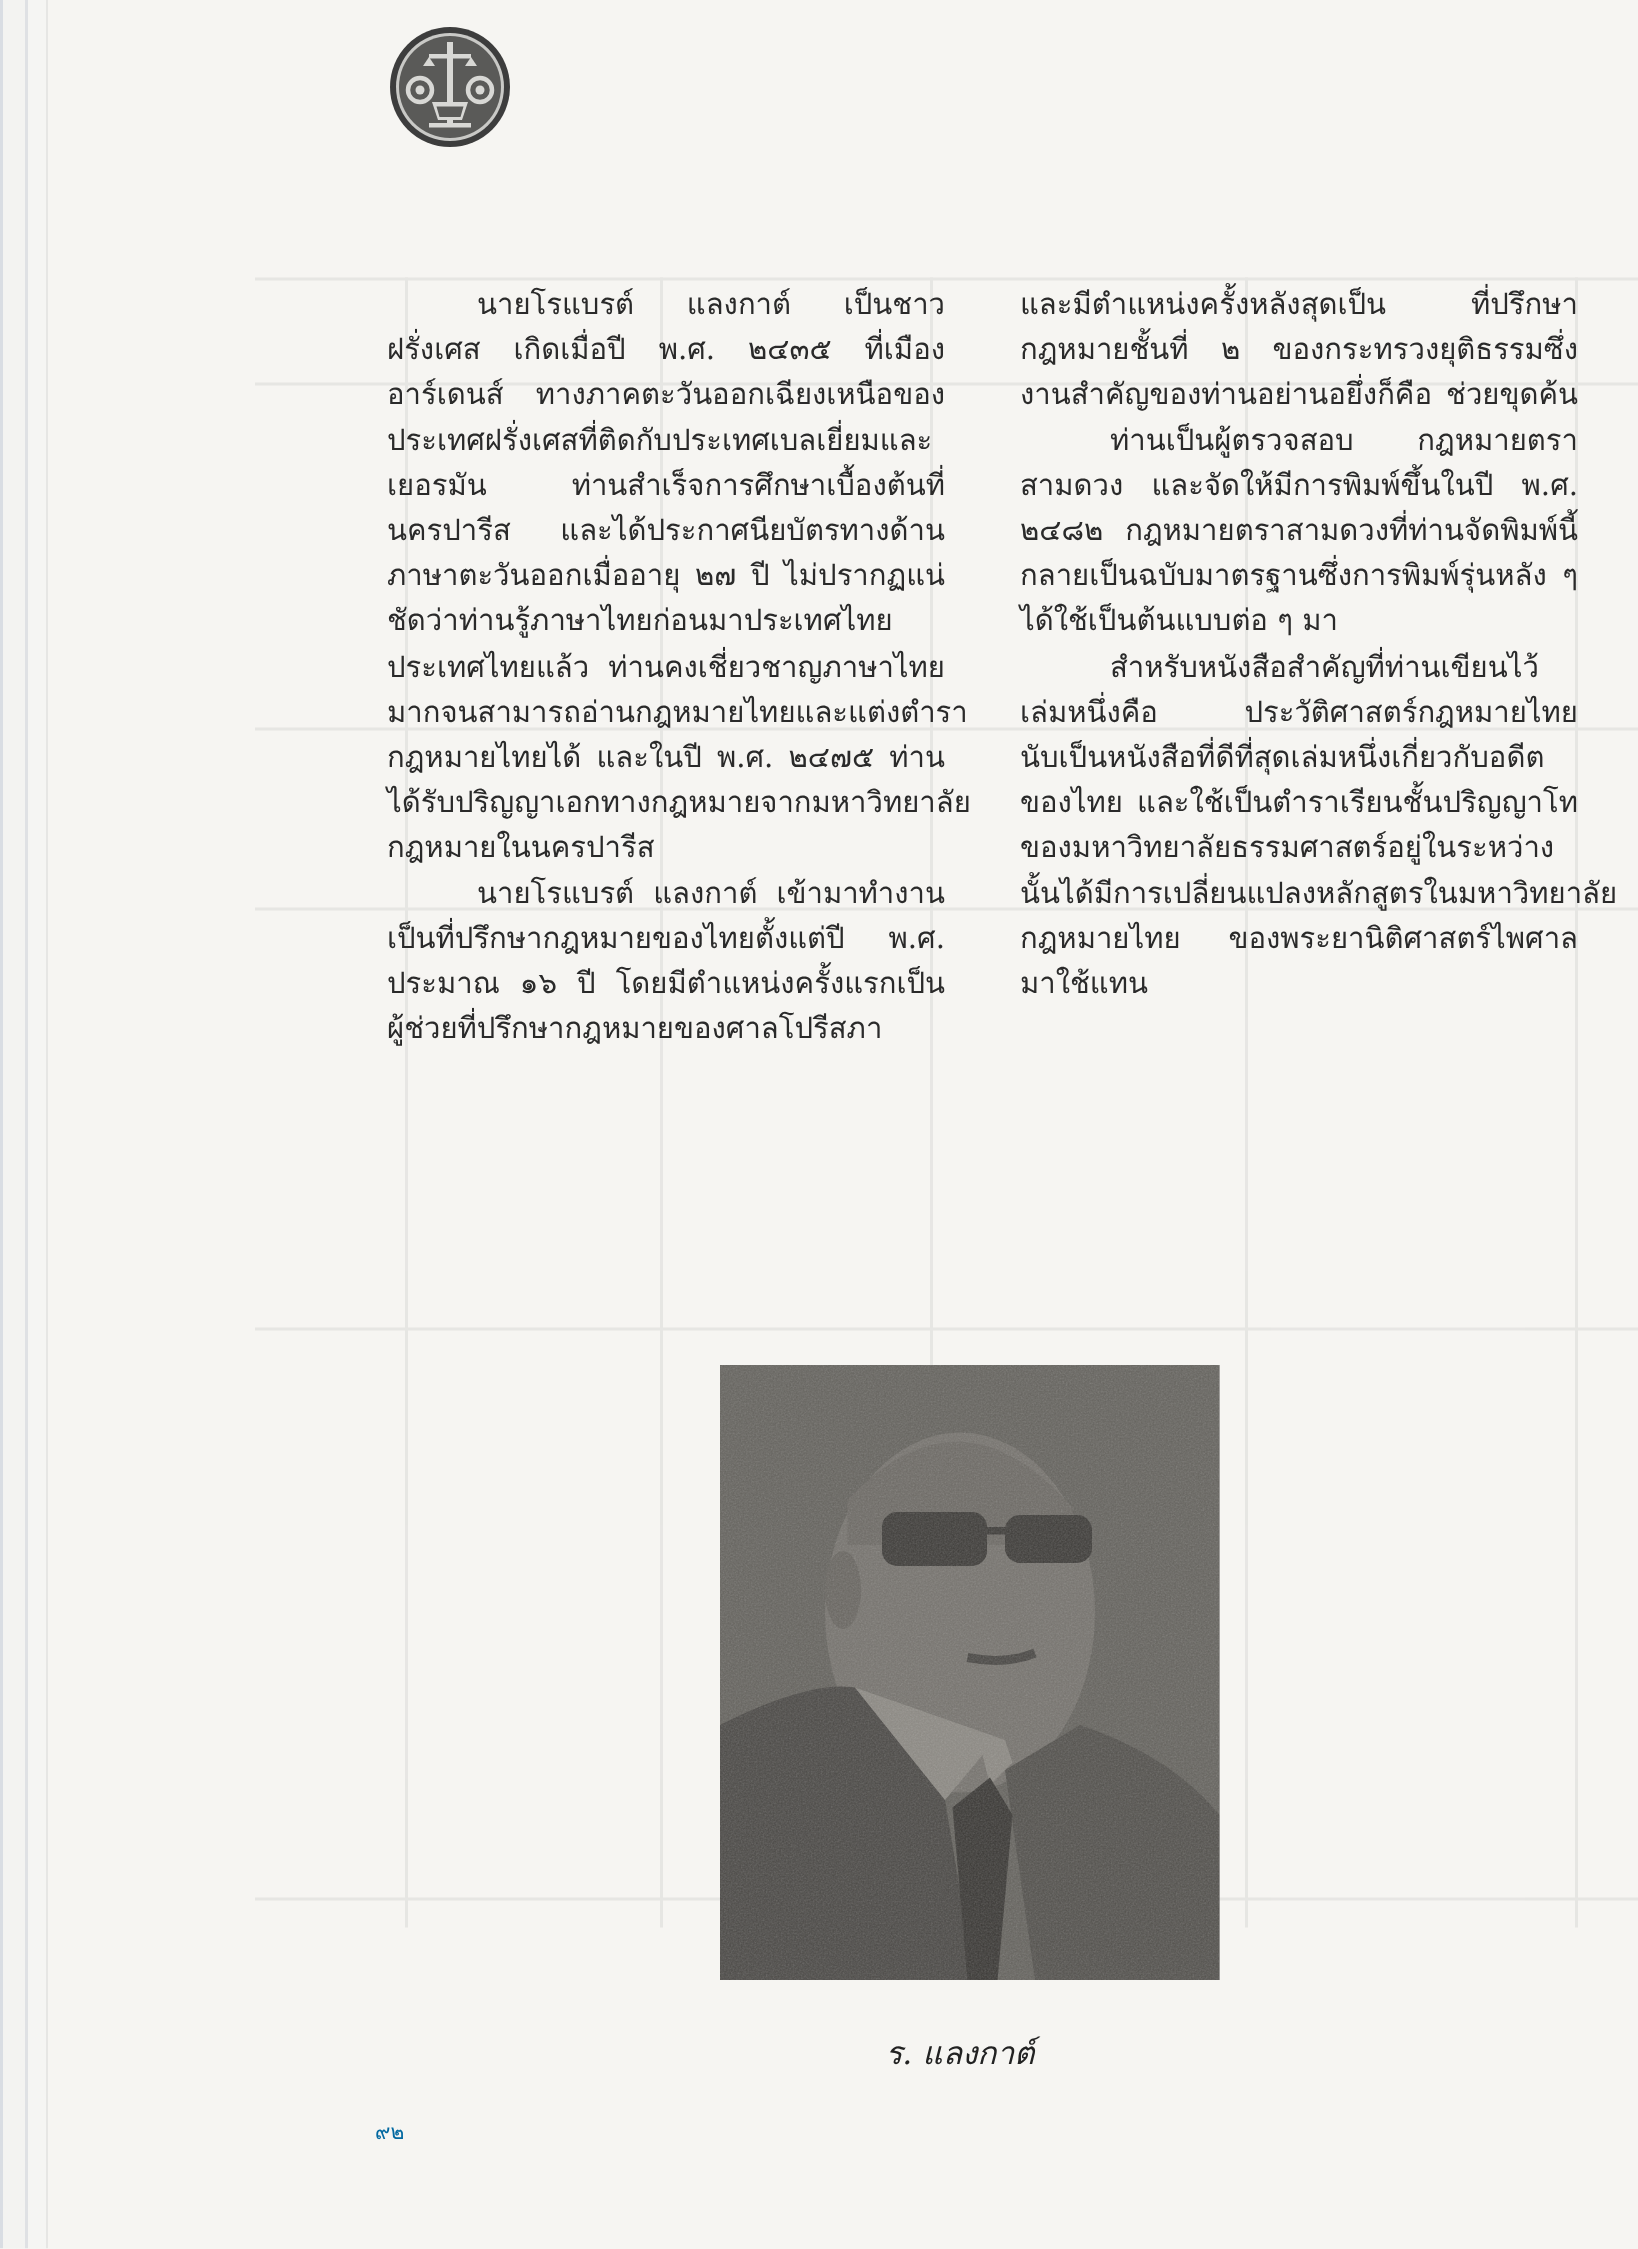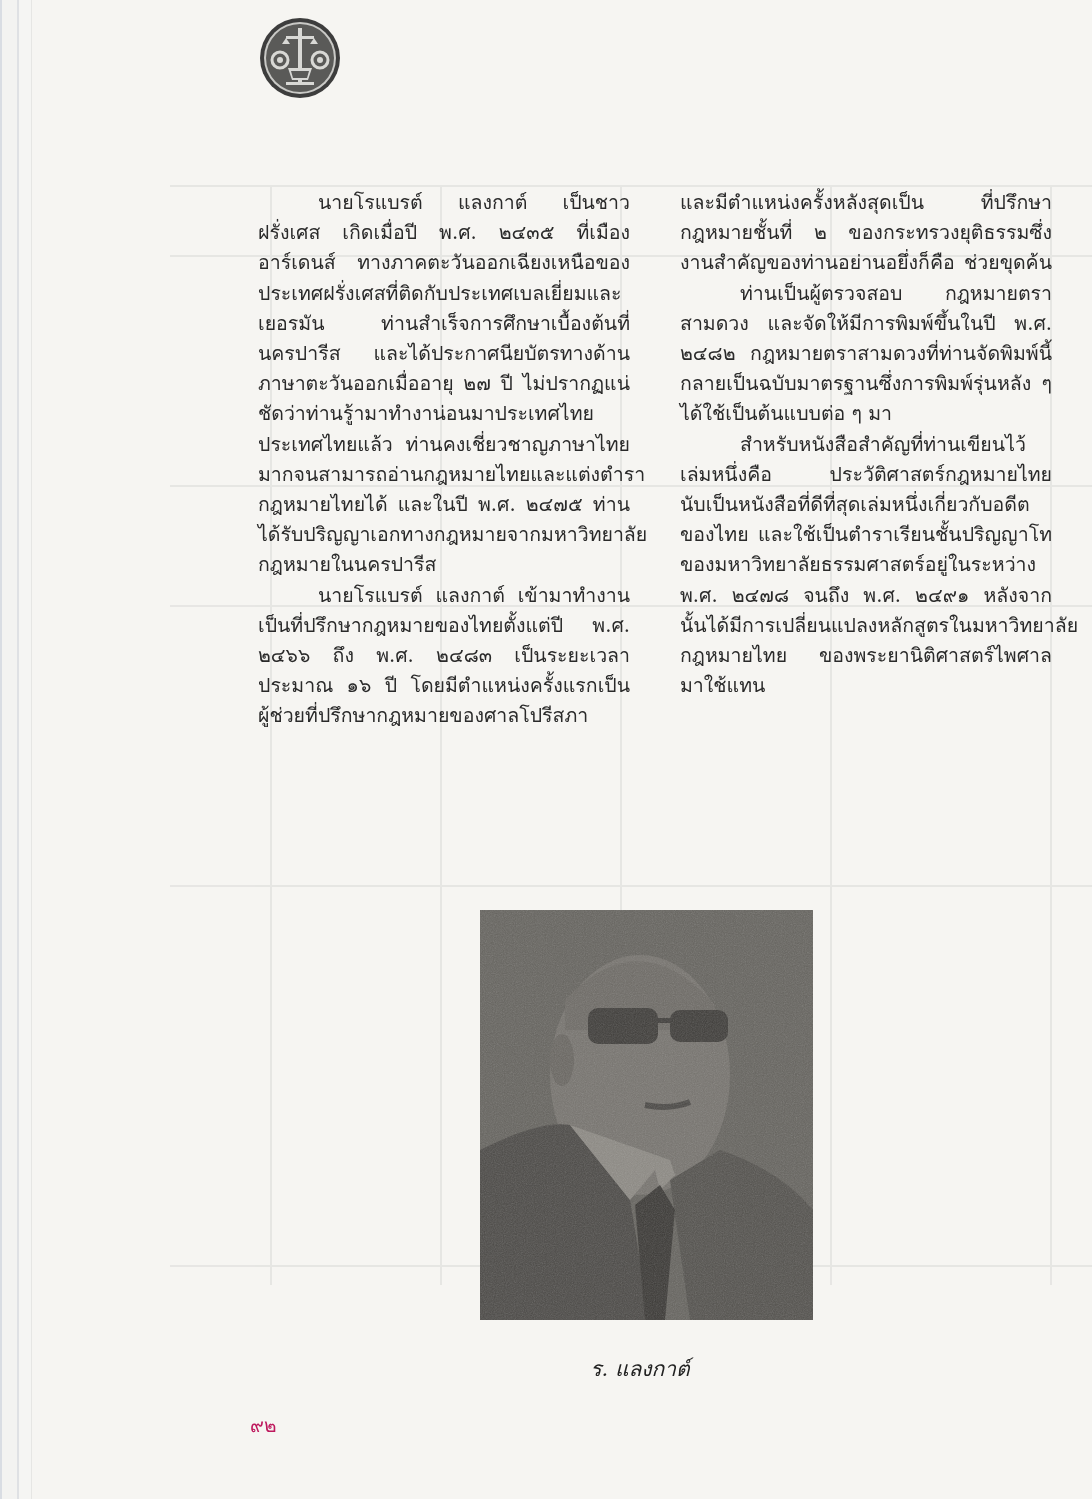--- a/index.html
+++ b/index.html
@@ -85,22 +85,22 @@
       left: 540px; top: 1352px;
       width: 200px;
       text-align: center;
       font-size: 21px;
       font-style: italic;
       color: #222;
     }
     .page-number {
       position: absolute;
       left: 250px; top: 1410px;
-      font-size: 19px;
-      color: #be185d;
+      font-size: 14px;
+      color: #0369a1;
     }
   </style>
 </head>
 <body>
 
 <div class="page-edges"></div>
 
 <div class="ghost">
   <div class="hline" style="top:0px"></div>
   <div class="hline" style="top:70px"></div>
@@ -139,31 +139,30 @@
 
 <div class="column col-left">
   <p>
     <span class="line indent">นายโรแบรต์ แลงกาต์ เป็นชาว</span>
     <span class="line">ฝรั่งเศส เกิดเมื่อปี พ.ศ. ๒๔๓๕ ที่เมือง</span>
     <span class="line">อาร์เดนส์ ทางภาคตะวันออกเฉียงเหนือของ</span>
     <span class="line">ประเทศฝรั่งเศสที่ติดกับประเทศเบลเยี่ยมและ</span>
     <span class="line">เยอรมัน ท่านสำเร็จการศึกษาเบื้องต้นที่</span>
     <span class="line">นครปารีส และได้ประกาศนียบัตรทางด้าน</span>
     <span class="line">ภาษาตะวันออกเมื่ออายุ ๒๗ ปี ไม่ปรากฏแน่</span>
-    <span class="line">ชัดว่าท่านรู้ามาทำงาน่อนมาประเทศไทย</span>
+    <span class="line">ชัดว่าท่านรู้ภาษาไทยก่อนมาประเทศไทย</span>
     <span class="line">ประเทศไทยแล้ว ท่านคงเชี่ยวชาญภาษาไทย</span>
     <span class="line">มากจนสามารถอ่านกฎหมายไทยและแต่งตำรา</span>
     <span class="line">กฎหมายไทยได้ และในปี พ.ศ. ๒๔๗๕ ท่าน</span>
     <span class="line">ได้รับปริญญาเอกทางกฎหมายจากมหาวิทยาลัย</span>
     <span class="line last">กฎหมายในนครปารีส</span>
   </p>
   <p>
     <span class="line indent">นายโรแบรต์ แลงกาต์ เข้ามาทำงาน</span>
     <span class="line">เป็นที่ปรึกษากฎหมายของไทยตั้งแต่ปี พ.ศ.</span>
-    <span class="line">๒๔๖๖ ถึง พ.ศ. ๒๔๘๓ เป็นระยะเวลา</span>
     <span class="line">ประมาณ ๑๖ ปี โดยมีตำแหน่งครั้งแรกเป็น</span>
     <span class="line">ผู้ช่วยที่ปรึกษากฎหมายของศาลโปรีสภา</span>
   </p>
 </div>
 
 <div class="column col-right">
   <p>
     <span class="line">และมีตำแหน่งครั้งหลังสุดเป็น ที่ปรึกษา</span>
     <span class="line">กฎหมายชั้นที่ ๒ ของกระทรวงยุติธรรมซึ่ง</span>
     <span class="line">งานสำคัญของท่านอย่านอยึ่งก็คือ ช่วยขุดค้น</span>
@@ -174,21 +173,20 @@
     <span class="line">๒๔๘๒ กฎหมายตราสามดวงที่ท่านจัดพิมพ์นี้</span>
     <span class="line">กลายเป็นฉบับมาตรฐานซึ่งการพิมพ์รุ่นหลัง ๆ</span>
     <span class="line last">ได้ใช้เป็นต้นแบบต่อ ๆ มา</span>
   </p>
   <p>
     <span class="line indent">สำหรับหนังสือสำคัญที่ท่านเขียนไว้</span>
     <span class="line">เล่มหนึ่งคือ ประวัติศาสตร์กฎหมายไทย</span>
     <span class="line">นับเป็นหนังสือที่ดีที่สุดเล่มหนึ่งเกี่ยวกับอดีต</span>
     <span class="line">ของไทย และใช้เป็นตำราเรียนชั้นปริญญาโท</span>
     <span class="line">ของมหาวิทยาลัยธรรมศาสตร์อยู่ในระหว่าง</span>
-    <span class="line">พ.ศ. ๒๔๗๘ จนถึง พ.ศ. ๒๔๙๑ หลังจาก</span>
     <span class="line">นั้นได้มีการเปลี่ยนแปลงหลักสูตรในมหาวิทยาลัย</span>
     <span class="line">กฎหมายไทย ของพระยานิติศาสตร์ไพศาล</span>
     <span class="line last">มาใช้แทน</span>
   </p>
 </div>
 
 <div class="photo">
   <svg width="333" height="410" viewBox="0 0 333 410">
     <defs>
       <filter id="grain">

